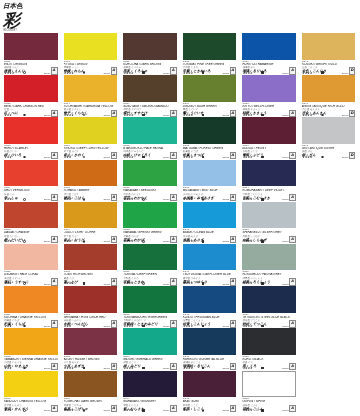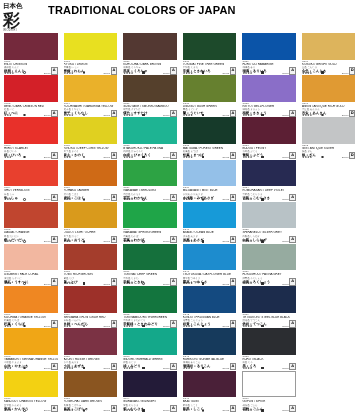--- a/index.html
+++ b/index.html
@@ -1,21 +1,21 @@
 <!DOCTYPE html>
 <html><head>
 <meta charset="utf-8">
 <style>
   html,body{margin:0;padding:0;}
   body{
     width:360px;height:416px;background:#ffffff;overflow:hidden;
     font-family:"Liberation Sans",sans-serif;
     -webkit-font-smoothing:none;
   }
-  .page{position:relative;width:360px;height:296px;}
+  .page{position:relative;width:360px;height:296px;font-style:italic;}
 
   
   .header{position:absolute;left:0;top:0;width:360px;height:32px;}
   .logo{position:absolute;left:3px;top:2px;width:40px;}
   .logo-kana{
     font-family:"DejaVu Sans",sans-serif;
     font-size:6.5px;font-weight:bold;color:#111;letter-spacing:0px;
     line-height:8px;white-space:nowrap;
   }
   .logo-mark{
@@ -105,21 +105,20 @@
 <body>
 
 <div class="page">
 
   <div class="header">
     <div class="logo">
       <div class="logo-kana">日本色</div>
       <div class="logo-mark">彩</div>
       <div class="logo-sub">IRODORI</div>
     </div>
-    <div class="title">TRADITIONAL COLORS OF JAPAN</div>
   </div>
 
   <div class="grid" id="grid">
       <div class="row">
         <div class="cell">
           <div class="swatch" style="background: rgb(116, 41, 60);"></div>
           <div class="label">
             <div class="l-code">C801</div>
             <div class="l-name">ENJI / CRIMSON</div>
             <div class="l-sub">臙脂色 えんじ</div>

